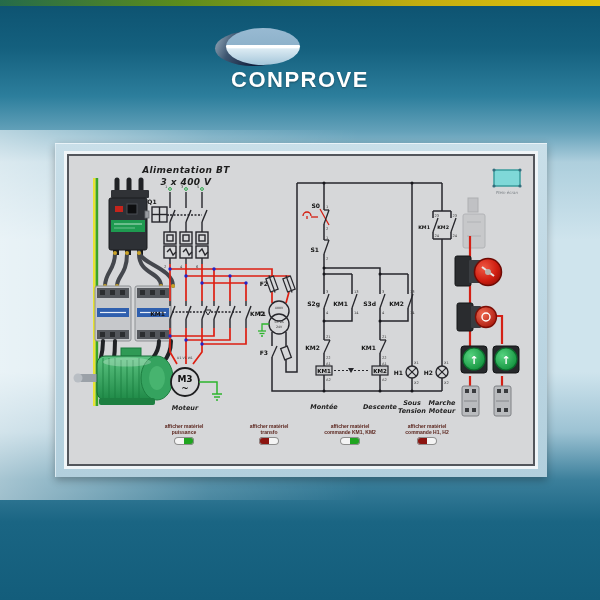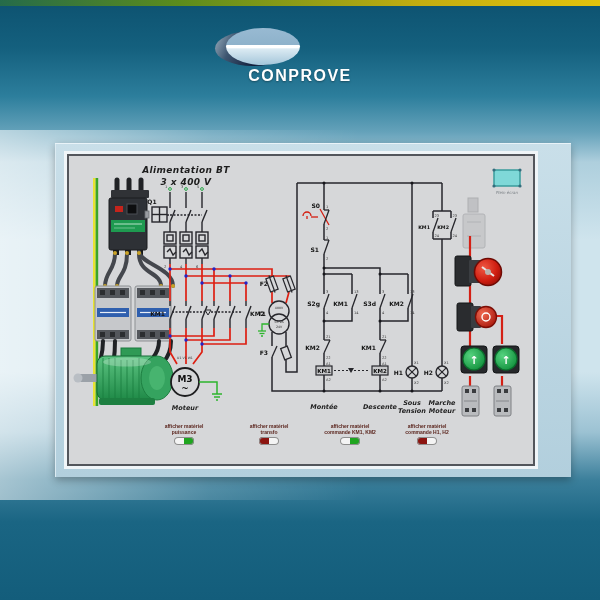--- a/index.html
+++ b/index.html
@@ -9,24 +9,24 @@
   .stripe{position:absolute;left:0;top:0;width:600px;height:6px;
     background:linear-gradient(90deg,#256b4a,#5c8c1c 30%,#c3ad10 70%,#e3c30c);}
   .glow{position:absolute;left:0;top:130px;width:600px;height:370px;pointer-events:none;
     background:linear-gradient(90deg,rgba(255,255,255,.55),rgba(255,255,255,.15) 35%,rgba(255,255,255,0) 60%);}
   .logo{position:absolute;left:215px;top:28px;width:86px;height:40px;}
   .swoosh{position:absolute;left:0;top:3px;width:76px;height:35px;border-radius:50%;
     background:linear-gradient(115deg,#9fb3c2 0%,#3d5570 25%,#101d3a 60%,#2c4660 100%);}
   .ball{position:absolute;left:11px;top:0;width:74px;height:37px;border-radius:50%;
     background:linear-gradient(180deg,#98bad2 0%,#8eb2cb 45%,#ffffff 47%,#ffffff 54%,#dcebf3 56%,#a4c6da 100%);}
   .brand{position:absolute;left:0;top:67px;width:600px;text-align:center;color:#fff;
-    font-size:16px;font-weight:bold;letter-spacing:1.5px;text-shadow:0 1px 2px rgba(0,0,0,.35);}
+    font-size:22px;font-weight:bold;letter-spacing:1.5px;text-shadow:0 1px 2px rgba(0,0,0,.35);}
   .panel{position:absolute;left:55px;top:143px;width:492px;height:334px;
     background:linear-gradient(180deg,#c9dfe9,#b2cfdd);
-    box-shadow:inset 0 1px 0 #e9f3f8,inset 1px 0 0 #dcebf2,0 3px 8px rgba(0,0,0,.3);padding-left:24px;}
+    box-shadow:inset 0 1px 0 #e9f3f8,inset 1px 0 0 #dcebf2,0 3px 8px rgba(0,0,0,.3);}
   .canvas{position:absolute;left:12px;top:11px;width:464px;height:308px;background:#d6d7d9;
     border:2px solid #53565c;box-shadow:0 0 0 3px #f0f5f8;}
   .canvas svg{position:absolute;left:0;top:0;}
   .toggle{position:absolute;width:84px;text-align:center;}
   .tlabel{font-size:5px;line-height:5.5px;font-weight:bold;color:#5a241c;}
   .pill{width:20px;height:8px;margin:2px auto 0;border-radius:4px;background:#f2f2f2;
     box-shadow:inset 0 0 0 1px #8e8e8e;}
   .pill.on{background:linear-gradient(90deg,#f4f4f4 0 50%,#1fa51f 50% 100%);}
   .pill.off{background:linear-gradient(90deg,#8c1410 0 50%,#f4f4f4 50% 100%);}
   text{font-family:"DejaVu Sans",sans-serif;}

